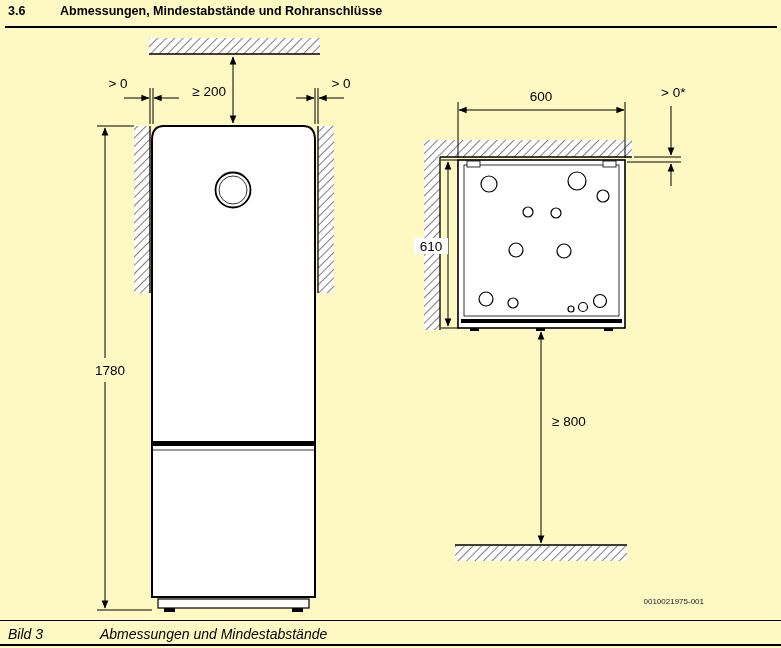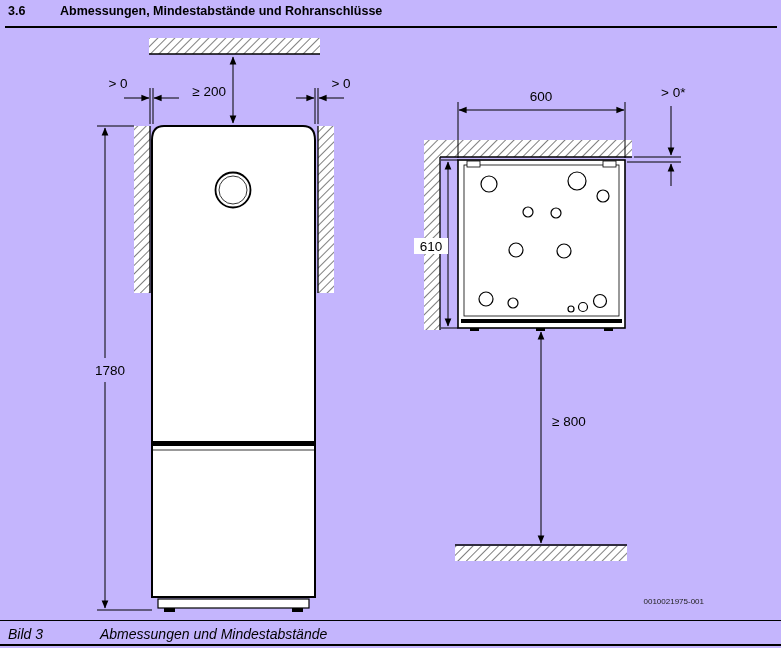--- a/index.html
+++ b/index.html
@@ -1,17 +1,17 @@
 <!DOCTYPE html>
 <html><head>
 <meta charset="utf-8">
 <style>
   html,body{margin:0;padding:0;background:#e8e8e8;}
   .page{
-    position:relative;width:781px;height:648px;background:#c4b5fd;
+    position:relative;width:781px;height:648px;background:#fef9c3;
     font-family:"Liberation Sans",sans-serif;color:#000;overflow:hidden;
     margin:0 auto;
   }
   .header{position:absolute;left:8px;top:4px;font-size:12.5px;font-weight:bold;z-index:2;}
   .sec-num{display:inline-block;width:49px;}
   .header-rule{position:absolute;left:5px;right:4px;top:26px;height:2px;background:#000;z-index:2;}
   .diagram{position:absolute;left:0;top:0;z-index:1;}
   .footer-rule{position:absolute;left:0;right:0;top:620px;height:1px;background:#000;z-index:2;}
   .caption{position:absolute;left:8px;top:626px;font-size:14px;font-style:italic;z-index:2;}
   .caption .cap-title{position:absolute;left:92px;top:0;white-space:nowrap;font-style:italic;}

